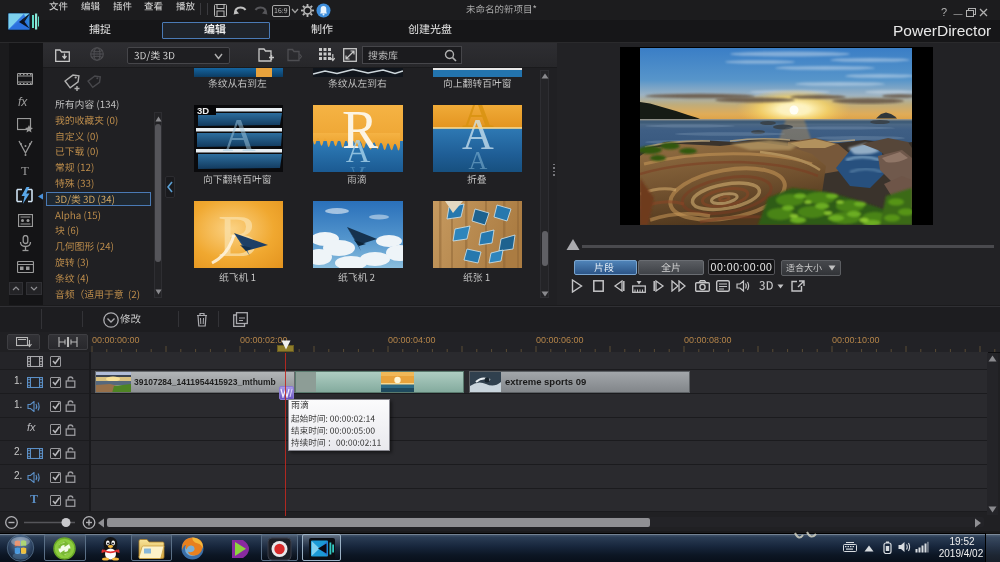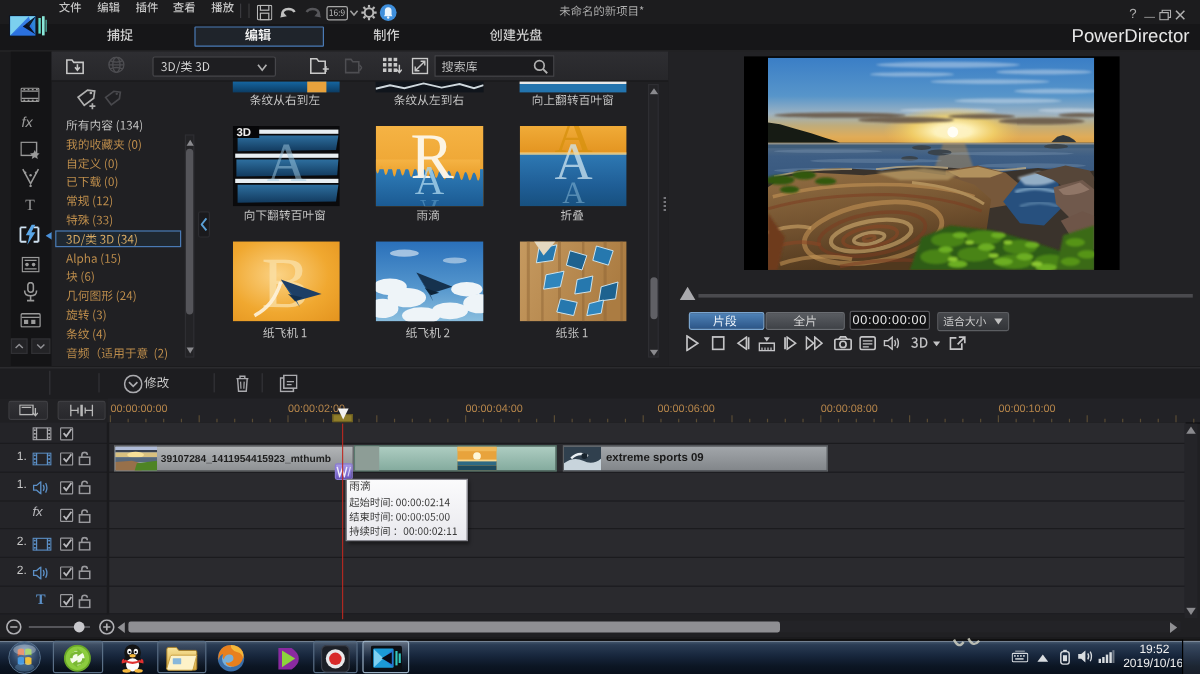--- a/index.html
+++ b/index.html
@@ -860,21 +860,21 @@
       <line x1="920.8" y1="17" x2="920.8" y2="20" stroke="#5a4c34" stroke-width="1"></line>
       <line x1="935.6" y1="17" x2="935.6" y2="20" stroke="#5a4c34" stroke-width="1"></line>
       <line x1="950.4" y1="17" x2="950.4" y2="20" stroke="#5a4c34" stroke-width="1"></line>
       <line x1="965.2" y1="17" x2="965.2" y2="20" stroke="#5a4c34" stroke-width="1"></line>
       <line x1="980.0" y1="14" x2="980.0" y2="20" stroke="#5a4c34" stroke-width="1"></line>
       <line x1="994.8" y1="17" x2="994.8" y2="20" stroke="#5a4c34" stroke-width="1"></line>
     </svg>
 <div style="position:absolute;left:92px;top:333.5px;font:normal 9px 'Liberation Sans',sans-serif;color:#b5854a;white-space:nowrap;line-height:13px">00:00:00:00</div>
 <div style="position:absolute;left:240px;top:333.5px;font:normal 9px 'Liberation Sans',sans-serif;color:#b5854a;white-space:nowrap;line-height:13px">00:00:02:00</div>
 <div style="position:absolute;left:388px;top:333.5px;font:normal 9px 'Liberation Sans',sans-serif;color:#b5854a;white-space:nowrap;line-height:13px">00:00:04:00</div>
-<div style="position:absolute;left:548px;top:333.5px;font:normal 9px 'Liberation Sans',sans-serif;color:#b5854a;white-space:nowrap;line-height:13px">00:00:06:00</div>
+<div style="position:absolute;left:536px;top:333.5px;font:normal 9px 'Liberation Sans',sans-serif;color:#b5854a;white-space:nowrap;line-height:13px">00:00:06:00</div>
 <div style="position:absolute;left:684px;top:333.5px;font:normal 9px 'Liberation Sans',sans-serif;color:#b5854a;white-space:nowrap;line-height:13px">00:00:08:00</div>
 <div style="position:absolute;left:832px;top:333.5px;font:normal 9px 'Liberation Sans',sans-serif;color:#b5854a;white-space:nowrap;line-height:13px">00:00:10:00</div>
 <div style="position:absolute;left:277px;top:344.5px;width:17px;height:7px;background:#8f7d2a;border:1px solid #6a5c20"></div>
 <svg style="position:absolute;left:281px;top:340px" width="10" height="10" viewBox="0 0 10 10">
       <polygon points="0.5,0.5 9.5,0.5 5,9.5" fill="#f2f2f0"></polygon>
     </svg>
 <div style="position:absolute;left:0px;top:352px;width:90px;height:160px;background:#242428"></div>
 <div style="position:absolute;left:90px;top:352px;width:898px;height:160px;background:#2a2a2e"></div>
 <div style="position:absolute;left:0px;top:369px;width:988px;height:1px;background:#1b1b1e"></div>
 <div style="position:absolute;left:0px;top:393px;width:988px;height:1px;background:#1b1b1e"></div>
@@ -1186,14 +1186,14 @@
 <svg style="position:absolute;left:915px;top:541px" width="14" height="12" viewBox="0 0 14 12">
       <g fill="#d8dce0">
         <rect x="0.5" y="8" width="2" height="3.5"></rect>
         <rect x="3.5" y="6.5" width="2" height="5"></rect>
         <rect x="6.5" y="4.5" width="2" height="7"></rect>
         <rect x="9.5" y="2.5" width="2" height="9"></rect>
         <rect x="12" y="0.8" width="1.8" height="10.7" opacity="0.45"></rect>
       </g>
     </svg>
 <div style="position:absolute;left:962px;transform:translateX(-50%);top:535.3px;font:normal 10px 'Liberation Sans',sans-serif;color:#f0f0f0;white-space:nowrap;line-height:14px">19:52</div>
-<div style="position:absolute;left:961px;transform:translateX(-50%);top:547.3px;font:normal 10px 'Liberation Sans',sans-serif;color:#f0f0f0;white-space:nowrap;line-height:14px">2019/10/16</div>
+<div style="position:absolute;left:961px;transform:translateX(-50%);top:547.3px;font:normal 10px 'Liberation Sans',sans-serif;color:#f0f0f0;white-space:nowrap;line-height:14px">2019/4/02</div>
 <div style="position:absolute;left:985px;top:533px;width:15px;height:29px;background:rgba(255,255,255,0.07);border-left:1px solid #000"></div>
 </div>
 </body></html>

